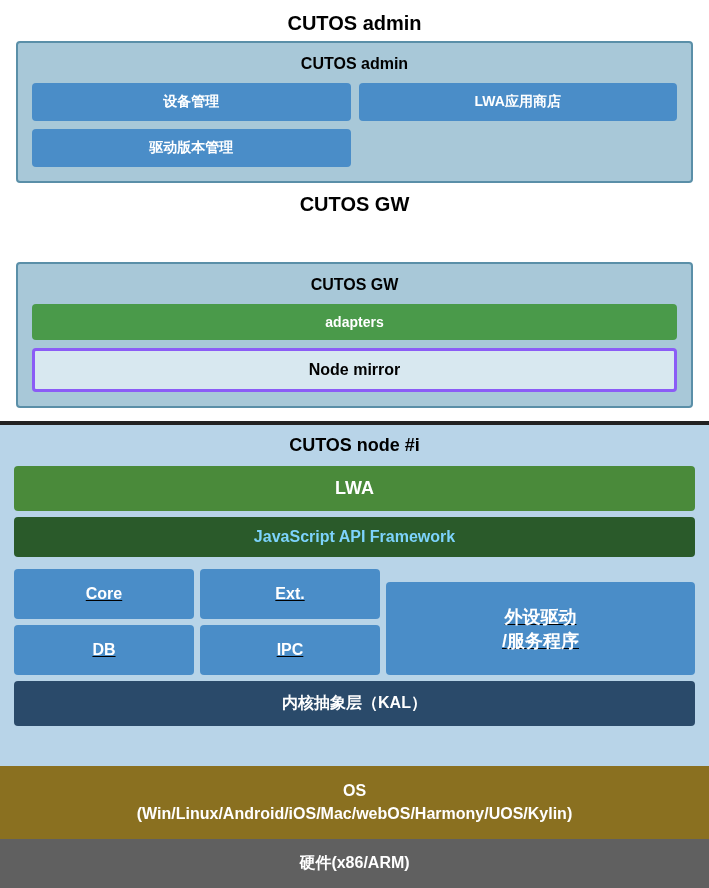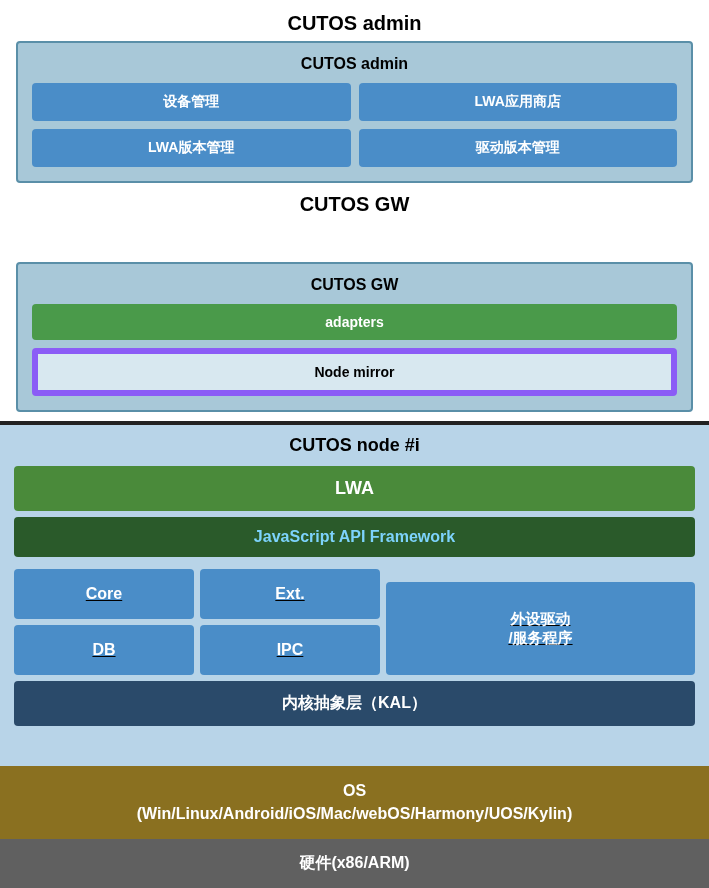--- a/index.html
+++ b/index.html
@@ -106,23 +106,23 @@
       font-size: 14px;
       font-weight: bold;
     }
 
     .white-btn {
       background: #d8e8f0;
       border-radius: 4px;
       padding: 10px 8px;
       text-align: center;
       color: #000;
-      font-size: 14px;
-      font-weight: bold;
-      border: 6px solid #8b5cf6;
+      font-size: 16px;
+      font-weight: bold;
+      border: 3px solid #8b5cf6;
     }
 
     
     .divider {
       height: 4px;
       background: #222;
       margin: 0;
     }
 
     
@@ -188,21 +188,21 @@
 
     .middle-right {
       flex: 1;
       background: #4a8dc8;
       border-radius: 4px;
       display: flex;
       align-items: center;
       justify-content: center;
       text-align: center;
       color: #fff;
-      font-size: 15px;
+      font-size: 18px;
       font-weight: bold;
       padding: 0;
       min-height: 90px;
       margin-top: 13px;
     }
 
     .node-blue-btn {
       background: #4a8dc8;
       border-radius: 4px;
       padding: 16px 8px;
@@ -257,21 +257,20 @@
 
   <div class="top-section">
 
     <div class="top-left">
       <div class="top-heading">CUTOS admin</div>
       <div class="admin-box">
         <div class="box-title">CUTOS admin</div>
         <div class="admin-grid">
           <div class="blue-btn">设备管理</div>
           <div class="blue-btn">LWA应用商店</div>
-          <div class="blue-btn">LWA版本管理</div>
           <div class="blue-btn">驱动版本管理</div>
         </div>
       </div>
     </div>
 
     <div class="top-right">
       <div class="top-heading">CUTOS GW</div>
       <div class="gw-box">
         <div class="box-title">CUTOS GW</div>
         <div class="gw-stack">

